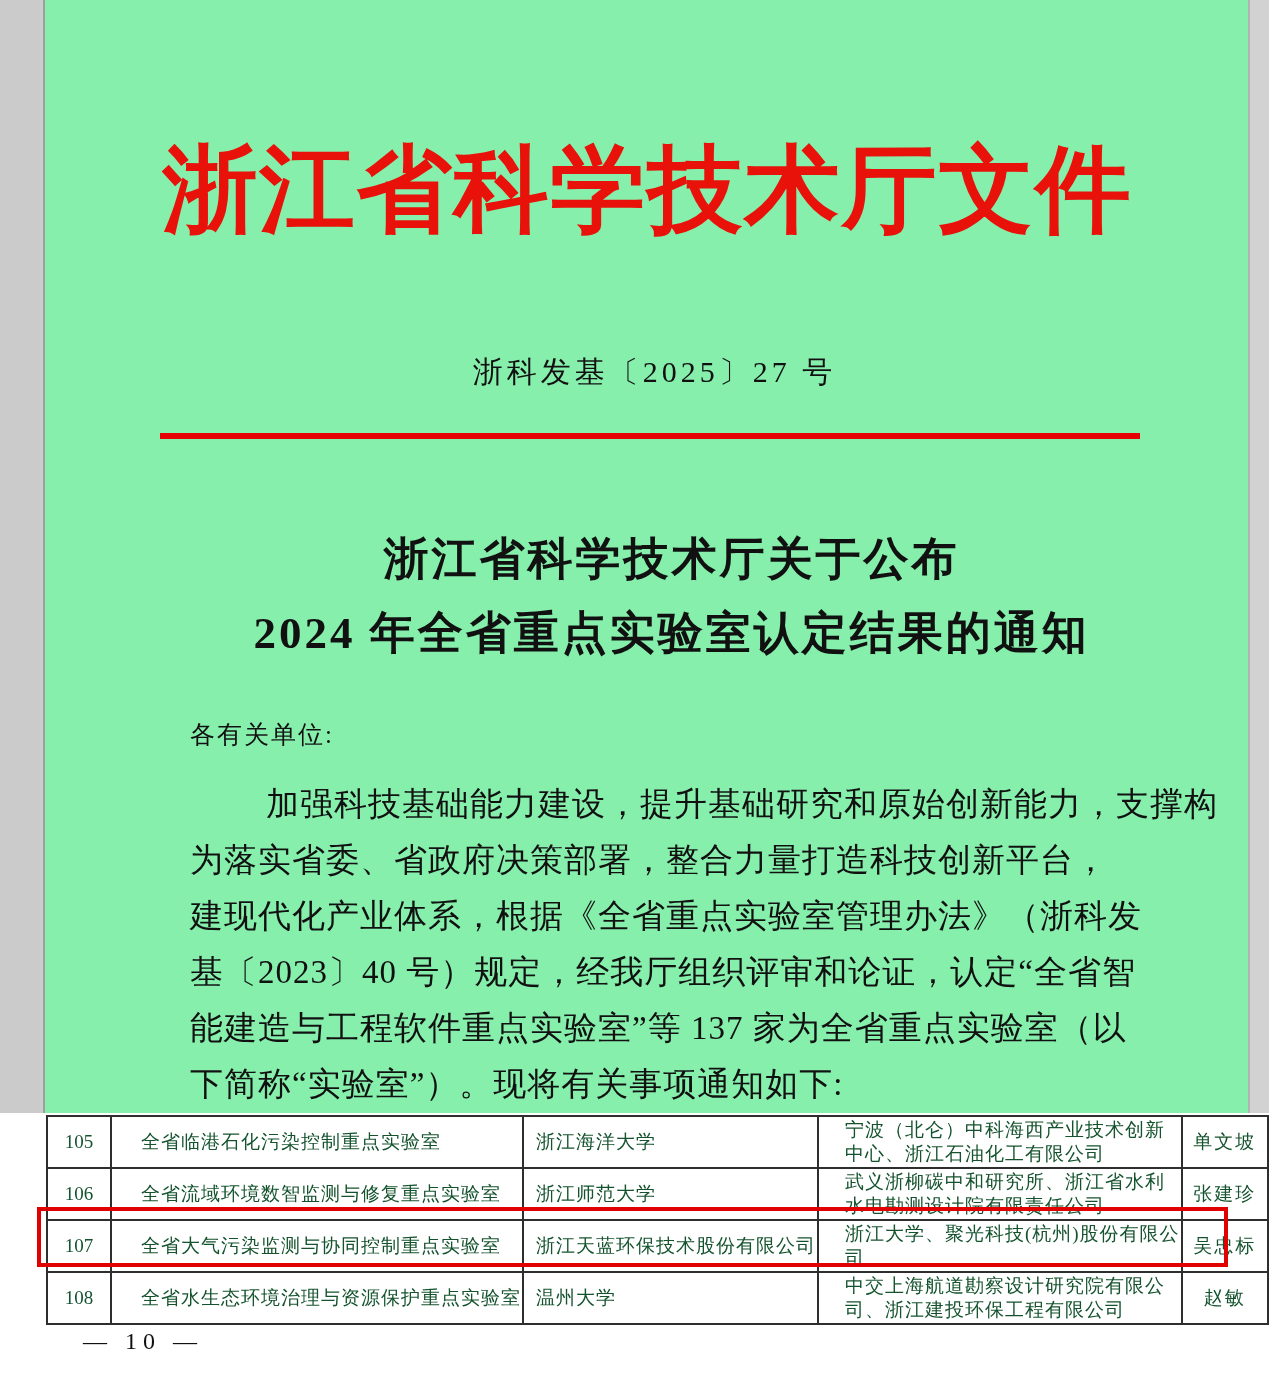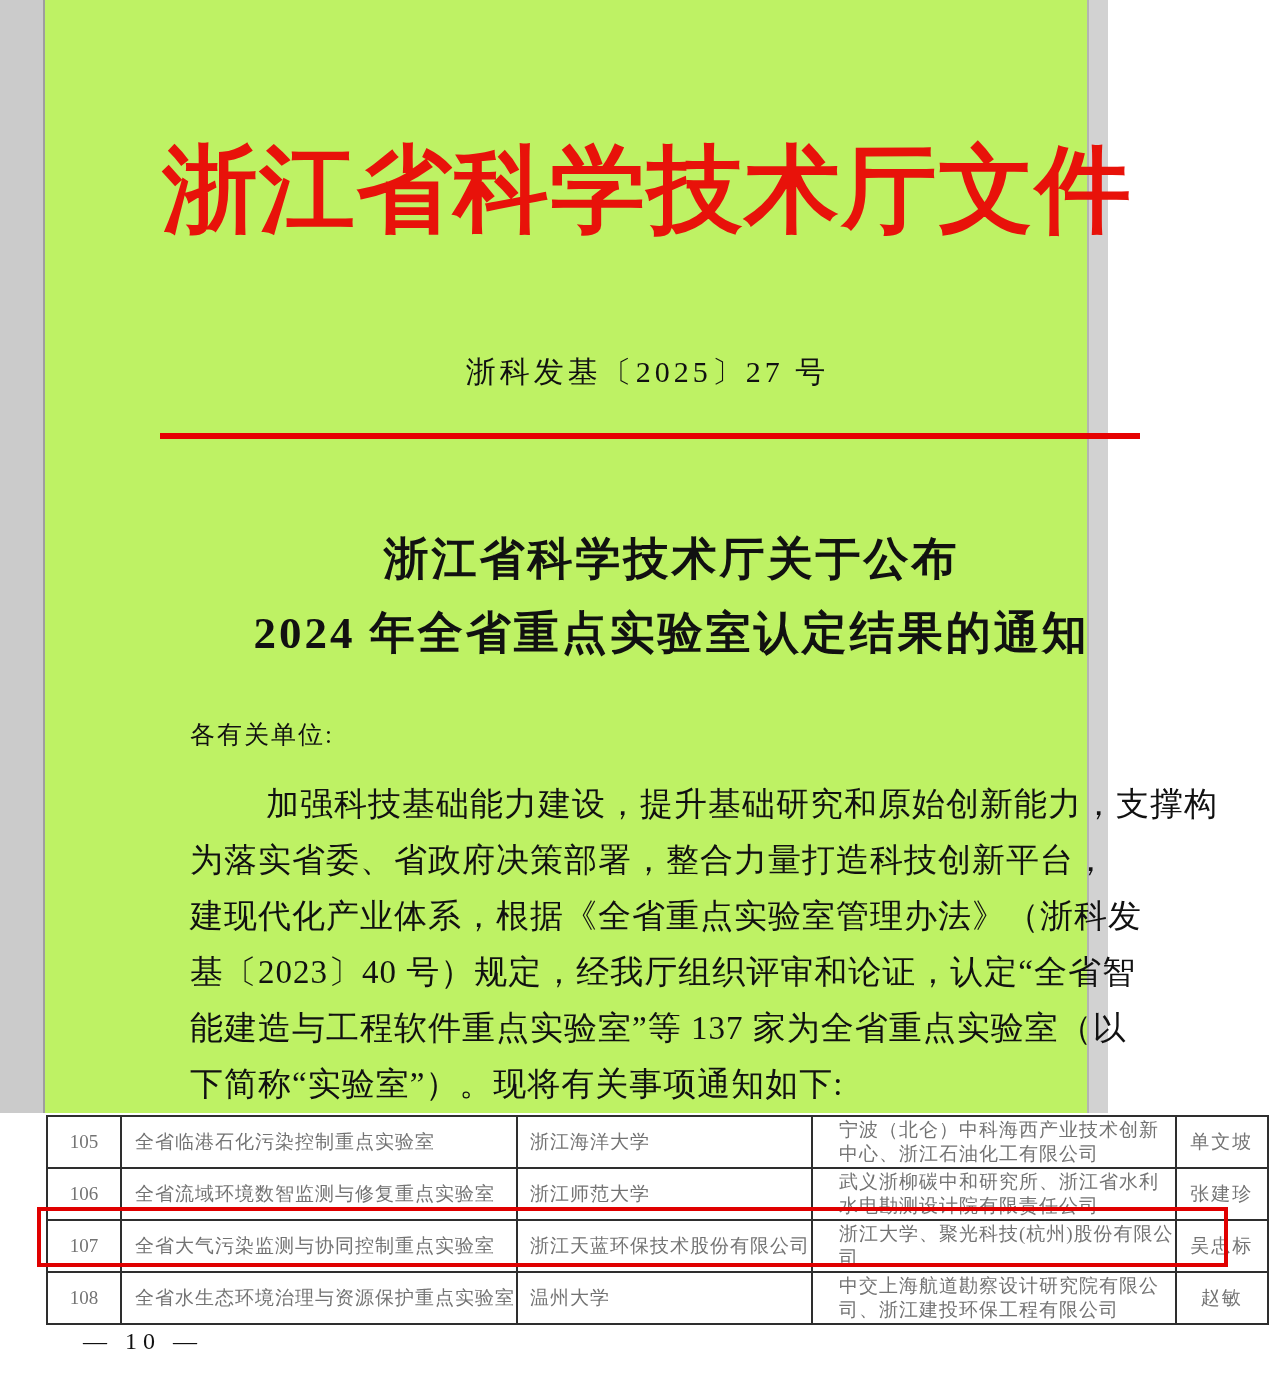--- a/index.html
+++ b/index.html
@@ -3,33 +3,33 @@
 <meta charset="utf-8">
 <style>
   html,body{margin:0;padding:0;}
   body{
     width:1269px;height:1386px;position:relative;overflow:hidden;
     background:#ffffff;
     font-family:"Liberation Serif","DejaVu Serif",serif;
     color:#111;
   }
   
-  .doc-page{position:absolute;left:0;top:0;width:1108px;height:1113px;background:#bef264;}
+  .doc-page{position:absolute;left:0;top:0;width:1269px;height:1113px;background:#86efac;}
   .margin-strip{position:absolute;top:0;height:1113px;background:#cbcbcb;}
   .margin-left{left:0;width:43px;border-right:2px solid #9e9e9e;}
   .margin-right{right:0;width:19px;border-left:2px solid #b3b3b3;background:#d2d2d2;}
 
   .doc-title{
     position:absolute;left:45px;top:138px;width:1205px;margin:0;
     text-align:center;font-size:95px;font-weight:bold;line-height:105px;
     color:#e8120a;letter-spacing:2px;white-space:nowrap;
   }
   .doc-number{
     position:absolute;left:45px;top:352px;width:1205px;
-    text-align:center;font-size:30px;letter-spacing:4px;white-space:nowrap;
+    text-align:center;font-size:30px;letter-spacing:4px;white-space:nowrap;padding-left:7px;
   }
   .red-rule{
     position:absolute;left:160px;top:433px;width:980px;height:6px;
     background:#e60202;
   }
   .doc-subtitle{
     position:absolute;left:45px;top:522px;width:1205px;
     text-align:center;font-weight:bold;font-size:45px;line-height:74px;
     letter-spacing:3px;white-space:nowrap;padding-left:24px;
   }
@@ -46,32 +46,32 @@
 
   
   .table-section{
     position:absolute;left:0;top:1113px;width:1269px;height:273px;
     background:#ffffff;
   }
   table.lab-table{
     position:absolute;left:46px;top:2px;
     border-collapse:collapse;table-layout:fixed;
     font-family:"Liberation Serif","DejaVu Serif",serif;
-    font-size:19px;color:#737373;
+    font-size:19px;color:#14532d;
   }
   .lab-table td{
     border:2px solid #2e2e2e;vertical-align:middle;
     overflow:hidden;white-space:nowrap;
   }
   .lab-table tr:nth-child(1){height:48px;}
   .lab-table tr:nth-child(2){height:48px;}
   .lab-table tr:nth-child(3){height:52px;}
   .lab-table tr:nth-child(4){height:49px;}
   .col-no{text-align:center;}
-  .col-lab{padding-left:13px;letter-spacing:1px;}
+  .col-lab{padding-left:29px;letter-spacing:1px;}
   .col-inst{padding-left:12px;letter-spacing:1px;margin-top:8px;}
   .col-partners{padding-left:26px;line-height:24px;letter-spacing:1px;}
   .col-director{text-align:center;letter-spacing:2px;}
   .highlight-box{
     position:absolute;left:37px;top:94px;width:1191px;height:60px;
     border:4px solid #e00000;box-sizing:border-box;
     pointer-events:none;
   }
   .page-number{
     position:absolute;left:83px;top:215px;

